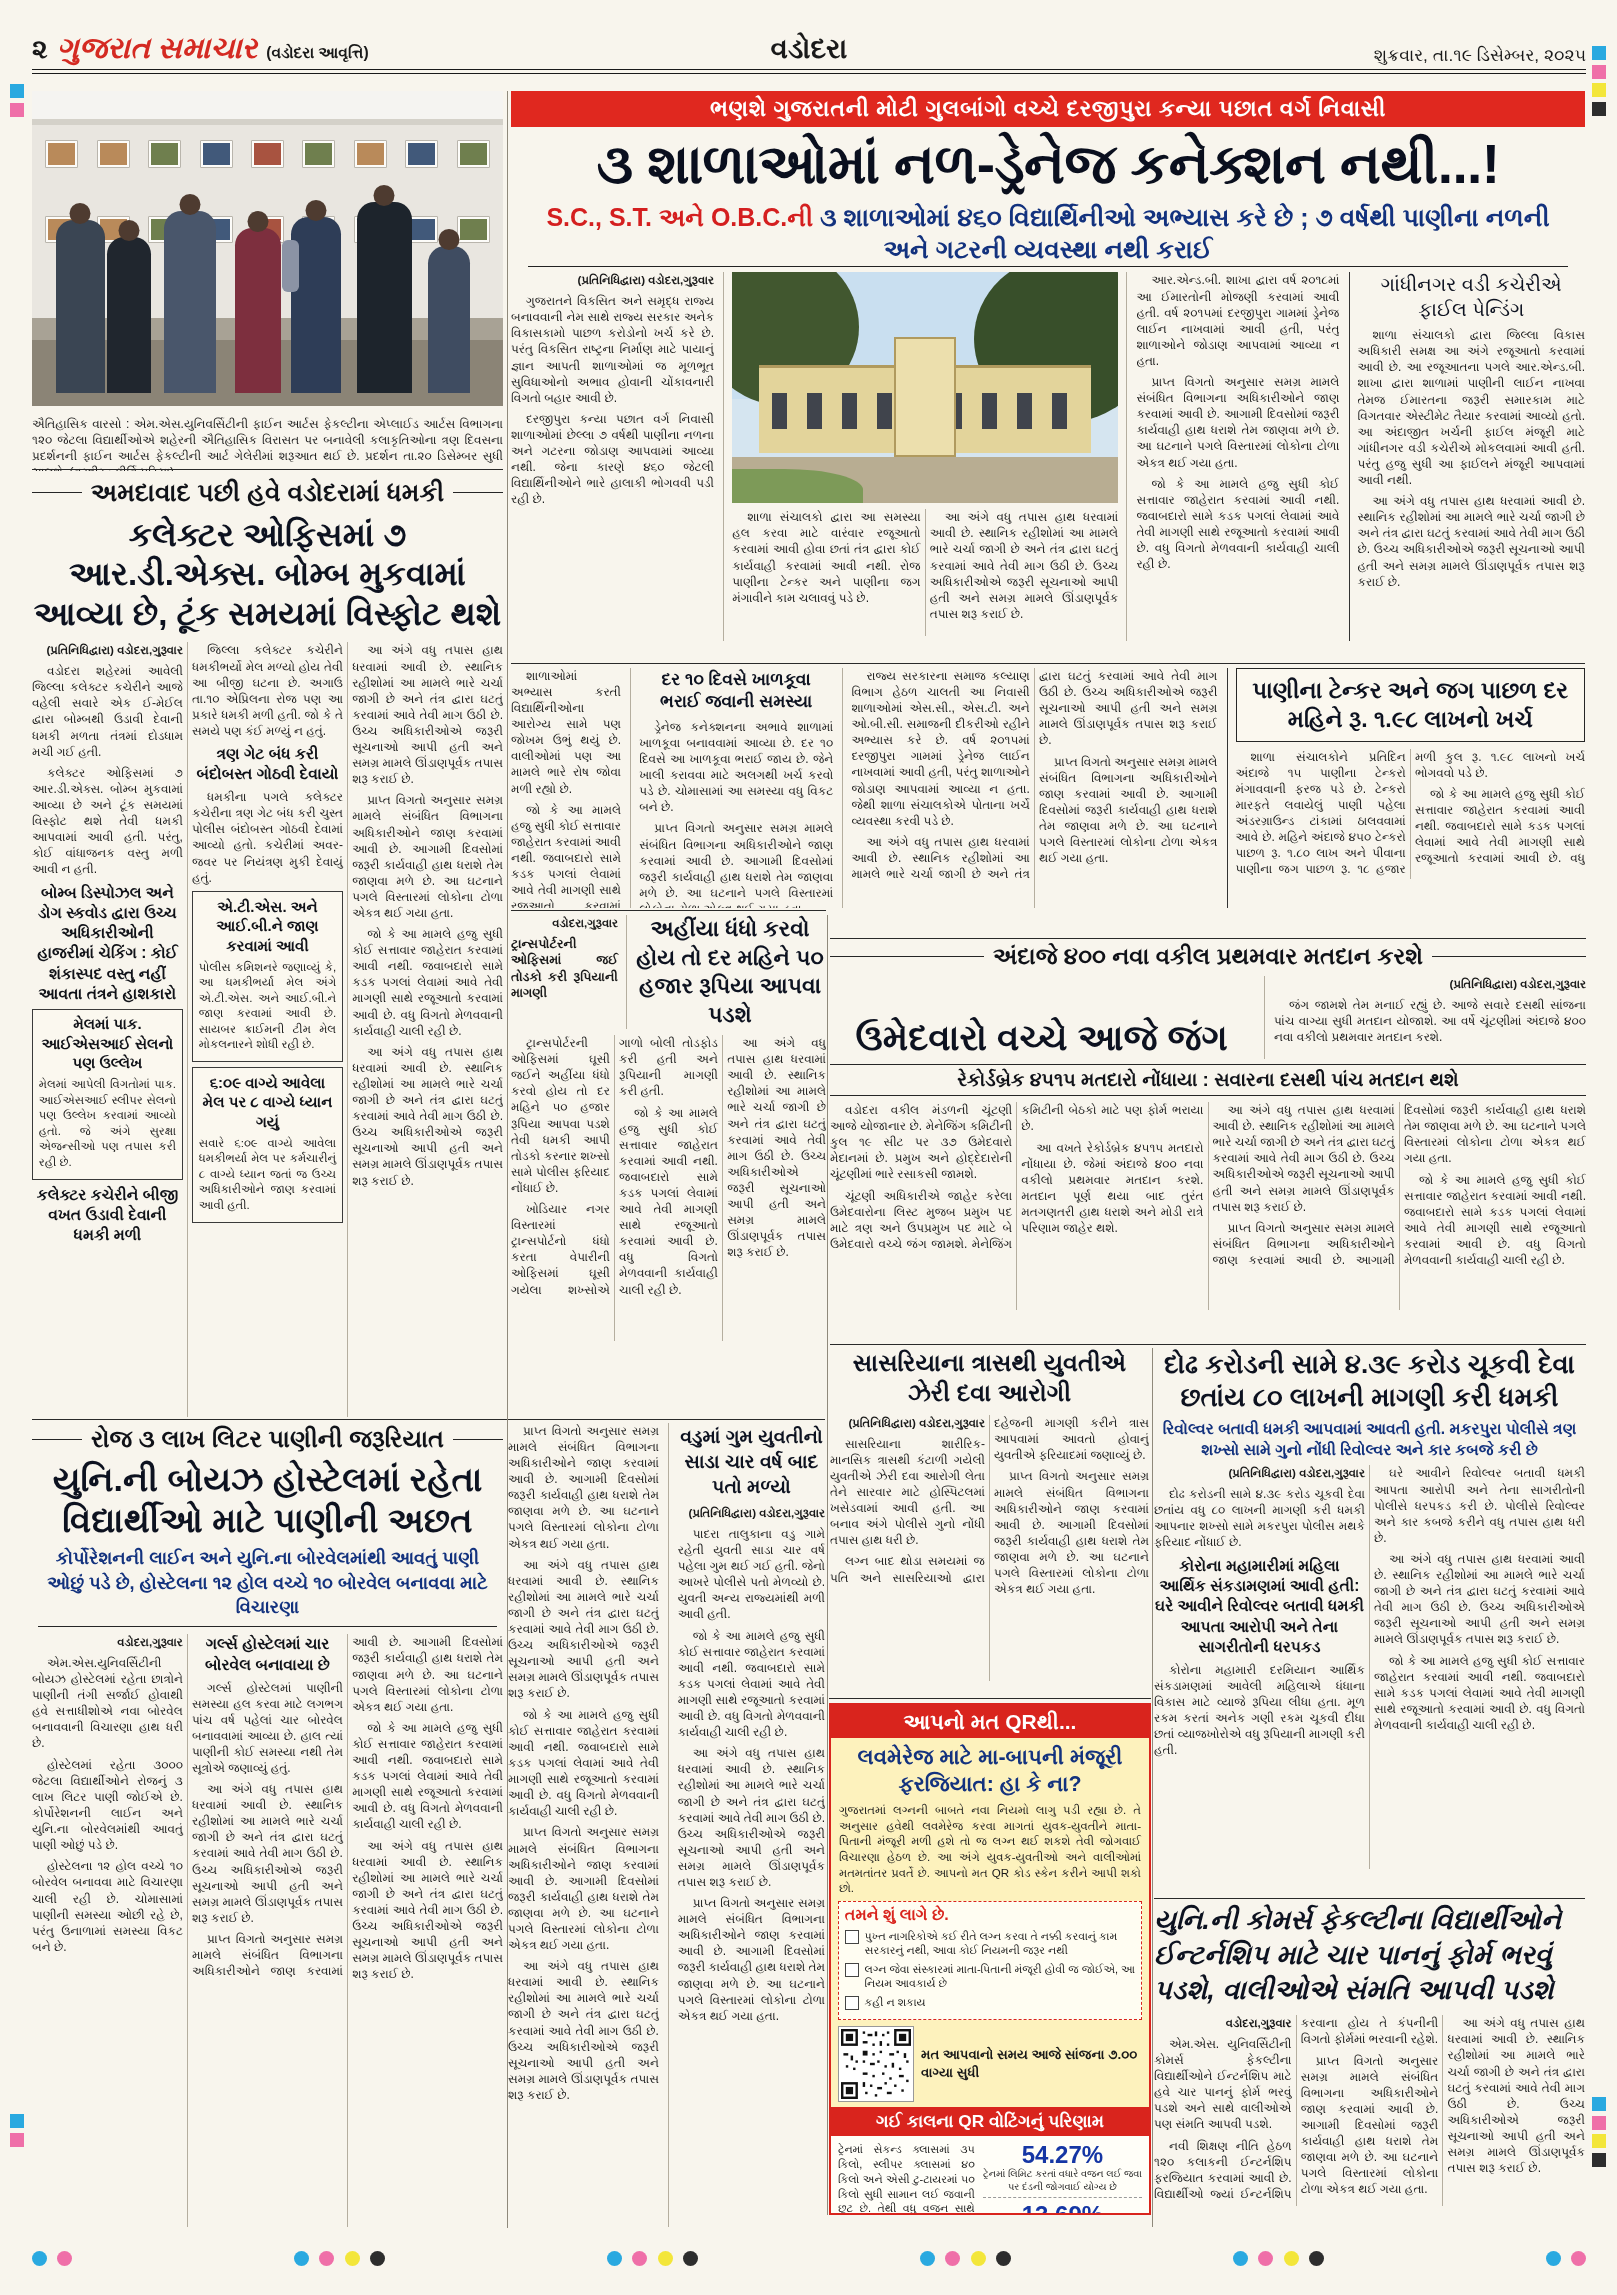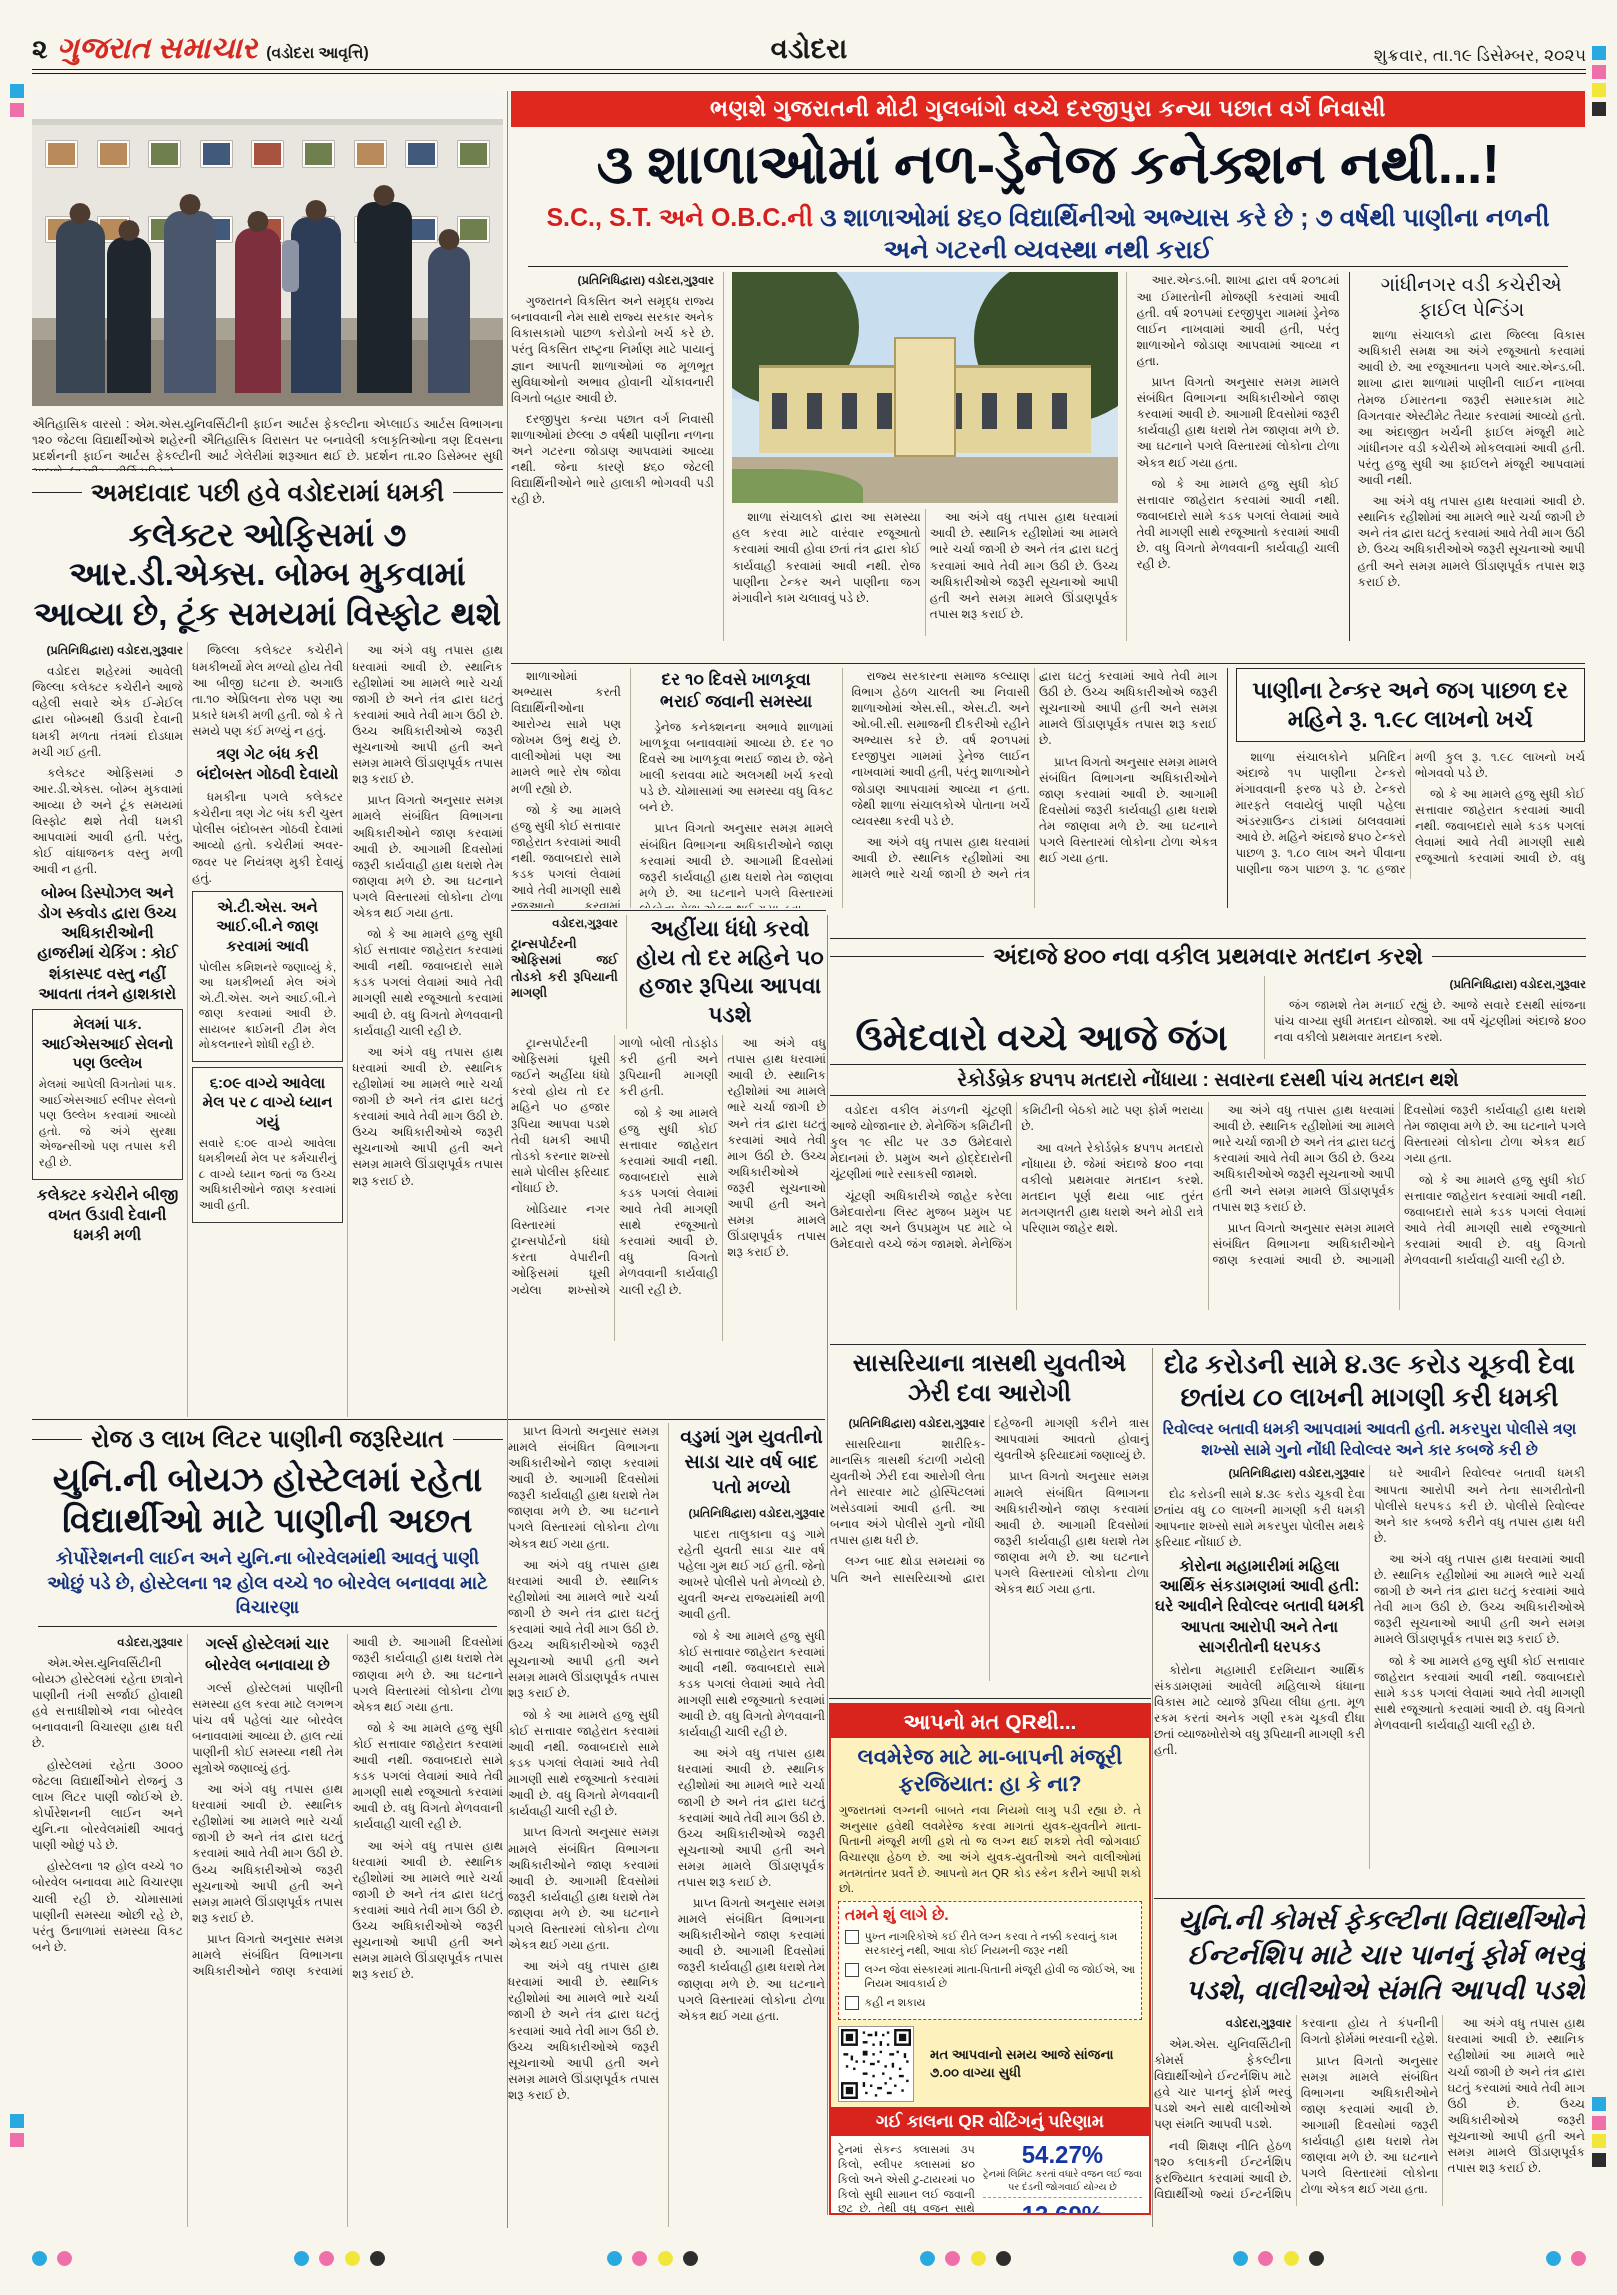--- a/index.html
+++ b/index.html
@@ -73,21 +73,21 @@
   
   .dh-row{display:flex;gap:8px;margin-bottom:5.8px}
   .dh-lead{width:107px}
   .dh-lead .dh-sub{font-size:12.7px;font-weight:bold;line-height:1.3;text-indent:0}
   .dh-hl{flex:1;font-size:22px;font-weight:bold;text-align:center;line-height:1.3;border-left:0.6px solid #b5ae9f;padding-left:7px;color:#0d1220}
 
   
   .sas-hl{font-size:24px;font-weight:bold;text-align:center;line-height:1.25;margin-bottom:7px;color:#0d1220}
   .dodh-hl{font-size:26px;font-weight:bold;text-align:center;line-height:1.25;margin-bottom:4.6px;color:#0d1220}
   .dodh-deck{font-size:15.6px;margin:3.5px 0 5.8px;line-height:1.35}
-  .int-hl{font-size:27px;font-weight:bold;font-style:italic;text-align:right;line-height:1.3;margin-bottom:7px;color:#0d1220}
+  .int-hl{font-size:27px;font-weight:bold;font-style:italic;text-align:left;line-height:1.3;margin-bottom:7px;color:#0d1220}
   .hostel-kicker{font-size:24px;margin:2.3px 0 5.8px}
   .hostel-hl{font-size:34px;font-weight:bold;text-align:center;line-height:1.2;margin-bottom:5.8px;color:#0d1220}
   .hostel-deck{font-size:18px;margin:0 5.8px 7px;padding-bottom:7px;border-bottom:1.2px solid #262626}
   .mid{display:flex;gap:9.2px;height:100%}
   .mid-col{width:151px}
   .mid-col + .mid-col{border-left:0.6px solid #b5ae9f;padding-left:8.7px;width:157px}
   .mg-hl{font-size:19px;font-weight:bold;text-align:center;line-height:1.3;margin:2.3px 0 5.8px;color:#0d1220}
 
   
   figure{display:block}
@@ -123,21 +123,21 @@
 
   
   .qr-box{border:2.9px solid #d9241d;background:#fdf2bd;overflow:hidden;height:100%}
   .qr-title{background:#d9241d;color:#fff;font-weight:bold;font-size:21px;text-align:center;padding:4.6px 0}
   .qr-question{color:#13327e;font-weight:bold;font-size:21.4px;text-align:center;line-height:1.25;padding:5.8px 7px 2.3px}
   .qr-intro{font-size:11.6px;padding:2.3px 8px 4.6px;text-align:justify;line-height:1.35}
   .qr-options{background:#fffdf2;border:1.7px dashed #d9241d;margin:0 7px 5.8px;padding:4.6px 5.8px}
   .qr-options-title{color:#d9241d;font-weight:bold;font-size:16px;text-align:left;margin-bottom:4.6px}
   .qr-opt{display:flex;gap:5.8px;margin-bottom:4.6px;font-size:11px;line-height:1.3}
   .cbx{flex:none;width:14px;height:14px;border:1.7px solid #444;background:#fff;margin-top:1.2px}
-  .qr-bottom{display:flex;gap:17px;align-items:center;padding:1.2px 8px 5.8px}
+  .qr-bottom{display:flex;gap:8px;align-items:center;padding:1.2px 8px 5.8px}
   .qr-svg{width:74px;height:74px;flex:none;background:#fff;border:2.3px solid #fff;outline:0.6px solid #999}
   .qr-note{font-size:13.3px;font-weight:bold;line-height:1.4}
   .qr-result-title{background:#d9241d;color:#fff;font-weight:bold;font-size:17.3px;text-align:center;padding:4px 0}
   .qr-results{display:flex;background:#fffef8;padding:5.8px 7px;gap:8px}
   .qr-context{width:45%;font-size:11px;text-align:justify;line-height:1.35}
   .qr-res-list{flex:1}
   .qr-res{margin-bottom:3.5px}
   .qr-pct{color:#1536a4;font-weight:bold;font-size:24px;text-align:center;line-height:1.1}
   .qr-res-text{font-size:9.8px;text-align:center;line-height:1.3;border-bottom:0.6px dashed #999;padding-bottom:3.5px}
 

